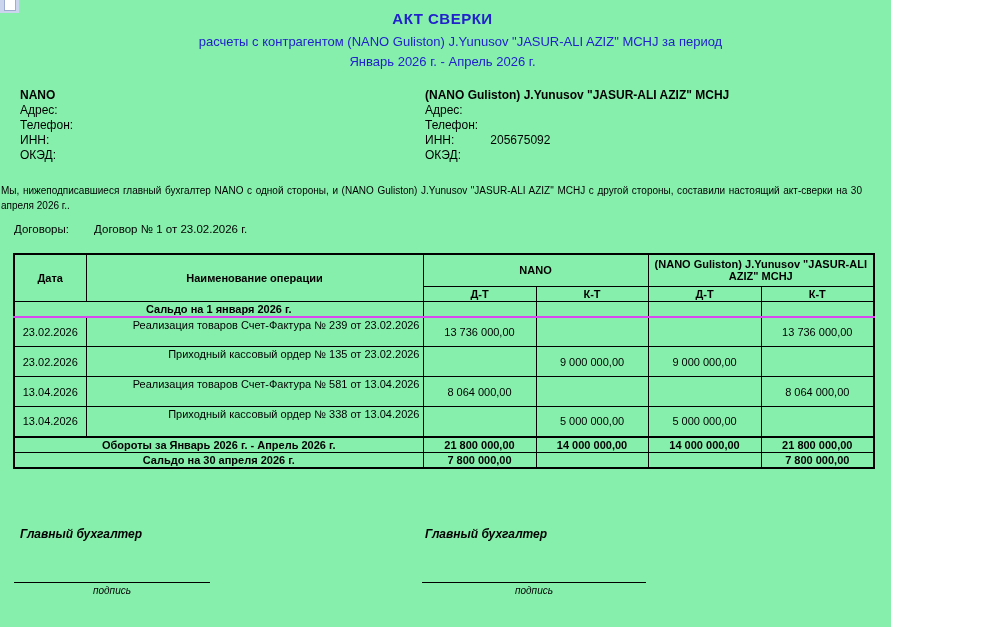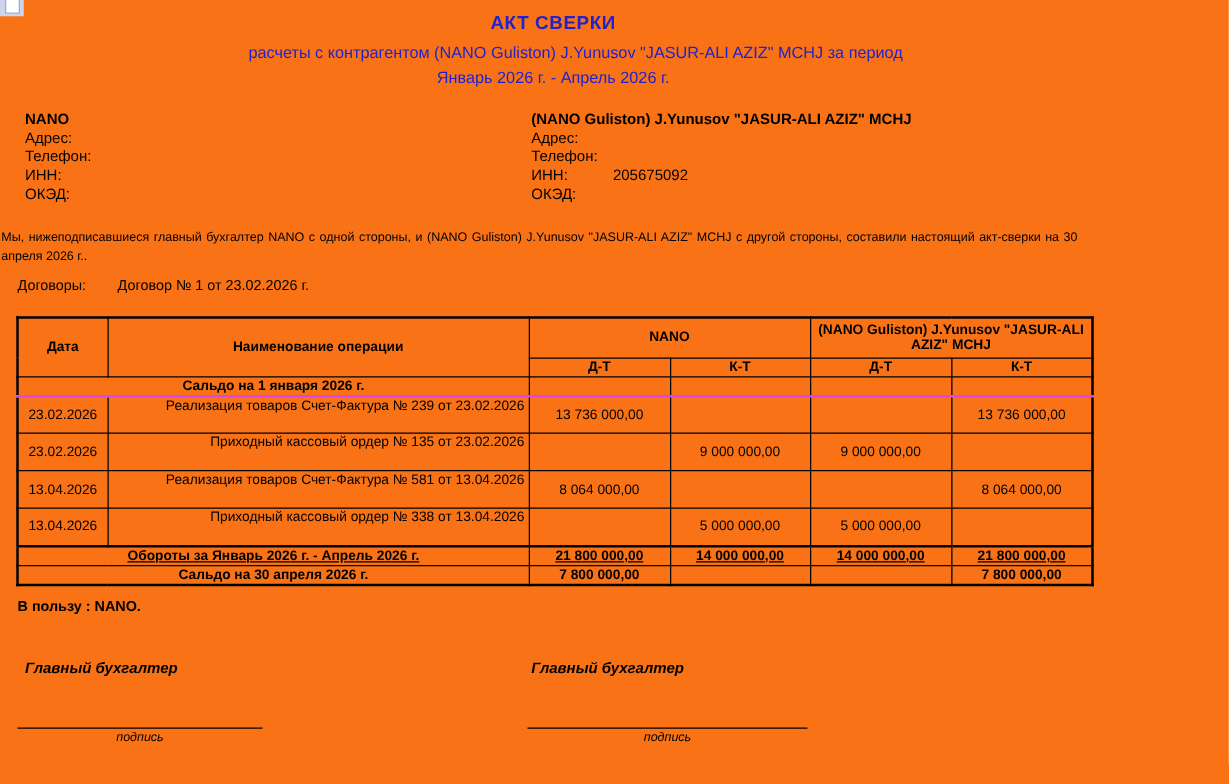--- a/index.html
+++ b/index.html
@@ -1,21 +1,21 @@
 <!DOCTYPE html>
 <html><head>
 <meta charset="utf-8">
 <style>
   html,body { margin:0; padding:0; background:#ffffff; }
   body {
     width:983px; height:627px; overflow:hidden;
     font-family:"Liberation Sans", sans-serif; color:#000;
     position:relative;
   }
-  .page { position:relative; width:983px; height:627px; background:#f97316; }
+  .page { position:relative; width:891px; height:627px; background:#86efac; }
 
   
   .corner { position:absolute; left:0; top:0; width:19px; height:13px; background:#ccd5ee; }
   .corner-inner { position:absolute; left:4px; top:0; width:10px; height:10px;
     background:#fff; border:1px solid #9fadd0; border-top:none; }
 
   
   .doc-header { position:absolute; left:0; top:10px; width:885px; text-align:center; color:#2222cc; }
   .doc-title { font-size:15px; font-weight:bold; letter-spacing:0.5px; }
   .doc-subtitle { font-size:13px; margin-top:7px;margin-left:36px; }
@@ -43,21 +43,21 @@
   tr.h1 { height:32px; }
   tr.h2 { height:13px; }
   tr.bal-open { height:13px; }
   tr.tx { height:30px; }
   tr.totals { height:15px; }
   td.date { text-align:center; vertical-align:middle; }
   td.op { text-align:right; vertical-align:top; }
   td.amount { text-align:center; vertical-align:middle; padding-right:4px; }
   td.mlabel { text-align:center; font-weight:bold; vertical-align:middle; }
   tr.bal-open td { border-bottom:2px solid #d946ef; }
-  tr.turnover td { border-top:2px solid #000; font-weight:bold;text-decoration:underline; }
+  tr.turnover td { border-top:2px solid #000; font-weight:bold; }
   tr.bal-close td { font-weight:bold; }
 
   
   .summary { position:absolute; left:14px; top:479px; width:861px;
     font-size:11.5px; font-weight:bold; line-height:15px; }
 
   
   .sig-title { position:absolute; top:527px; font-size:12px; font-weight:bold; font-style:italic; }
   .sig-title.left { left:20px; }
   .sig-title.right { left:425px; }
@@ -206,21 +206,20 @@
         <td colspan="2" class="mlabel">Сальдо на  30 апреля 2026 г.</td>
         <td class="amount">7 800 000,00</td>
         <td class="amount"></td>
         <td class="amount"></td>
         <td class="amount">7 800 000,00</td>
       </tr>
     </tbody>
   </table>
 
   <div class="summary">
-    <div>В пользу : NANO.</div>
   </div>
 
   <div class="sig-title left">Главный бухгалтер</div>
   <div class="sig-title right">Главный бухгалтер</div>
 
   <div class="sig-line left"></div>
   <div class="sig-caption left">подпись</div>
 
   <div class="sig-line right"></div>
   <div class="sig-caption right">подпись</div>

